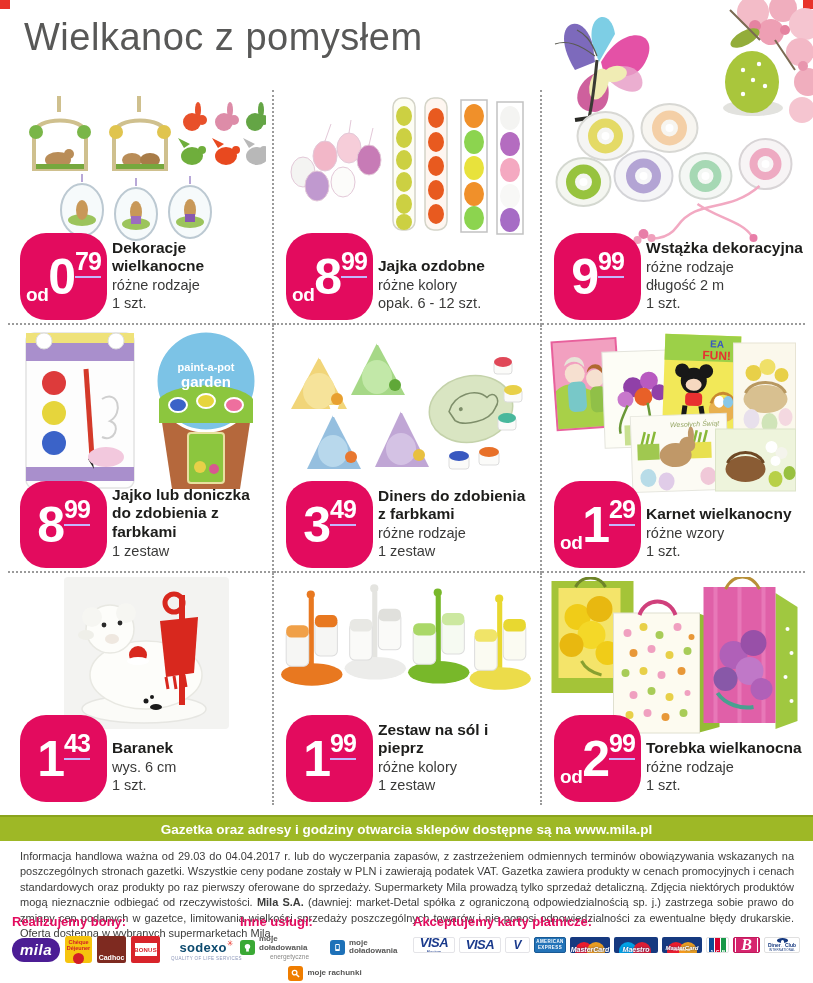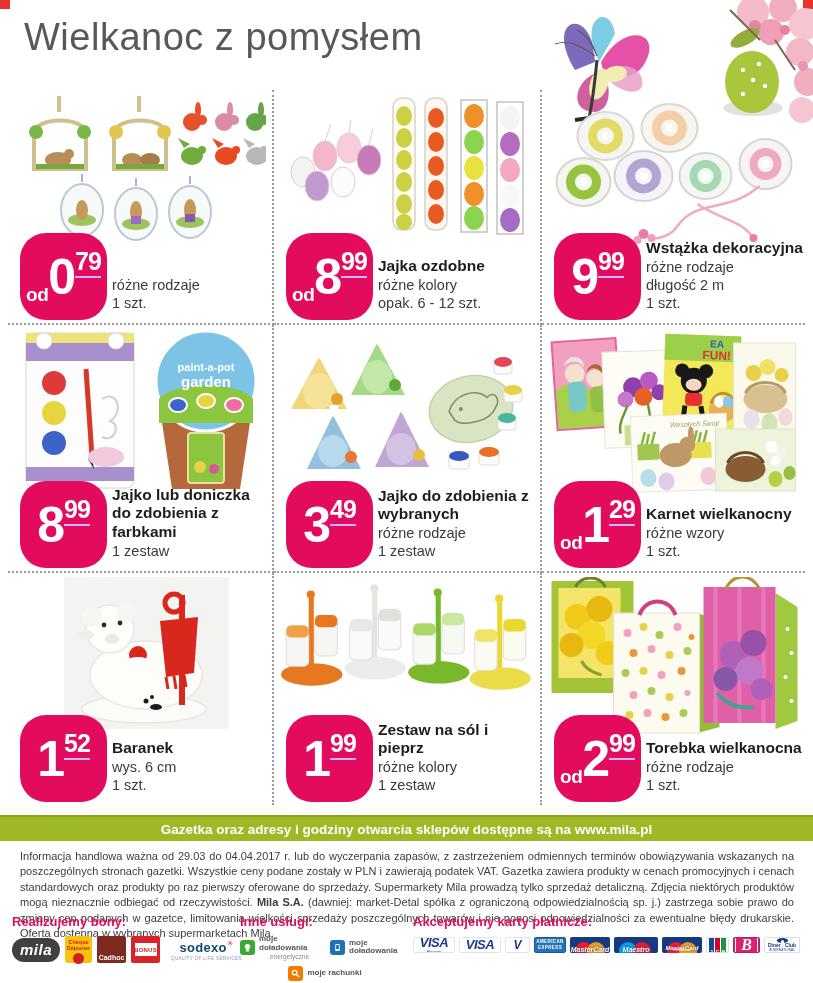--- a/index.html
+++ b/index.html
@@ -39,21 +39,21 @@
   #banner { position:absolute; left:0; top:815px; width:813px; height:26px; background:#9eb826;
             border-top:2px solid #8aa31c; color:#fff; font-size:13.5px; font-weight:bold;
             display:flex; align-items:center; justify-content:center; }
   #legal { position:absolute; left:20px; top:849px; width:774px; font-size:11px; line-height:1.4;
            color:#3c3c3b; text-align:justify; }
 
   
   .f-head { color:#e30b5e; font-size:13px; font-weight:bold; }
   #vouchers { position:absolute; left:12px; top:914px; }
   #vouchers .logos { display:flex; align-items:center; gap:5px; margin-top:7px; }
-  #logo-mila { width:48px; height:24px; background:#404040; border-radius:13px; color:#fff; font-weight:bold;
+  #logo-mila { width:48px; height:24px; background:#4c1d95; border-radius:13px; color:#fff; font-weight:bold;
                font-style:italic; font-size:15px; display:flex; align-items:center; justify-content:center; letter-spacing:.5px; }
   #logo-cheque { width:27px; height:27px; background:#f6c40e; border-radius:3px; color:#d21e26; font-size:5.5px;
                  font-weight:bold; text-align:center; line-height:1.1; padding-top:3px; }
   #logo-cheque .emb { width:11px; height:11px; margin:2px auto 0; border-radius:50%; background:#d21e26; }
   #logo-cadhoc { width:29px; height:27px; background:#7e2a20; border-radius:2px; color:#fff; font-size:7px;
                  font-weight:bold; display:flex; align-items:flex-end; justify-content:center; padding-bottom:2px; }
   #logo-bonus { width:29px; height:27px; background:#d8232a; border-radius:2px; display:flex; align-items:center; justify-content:center; }
   #logo-bonus .inner { background:#fff; width:22px; height:13px; color:#d8232a; font-size:6px; font-weight:bold;
                  display:flex; align-items:center; justify-content:center; letter-spacing:.2px; }
   #logo-sodexo { text-align:center; margin-left:6px; }
@@ -216,20 +216,21 @@
             </g>
         </g>
       </svg>
     </div>
     <div class="badge">
       <span class="p-pre">od</span>
         <span class="p-zl">0</span>
         <span class="p-gr">79</span>
     </div>
     <div class="pinfo">
+      <div class="pname">Dekoracje wielkanocne</div>
       <div class="pline">różne rodzaje</div>
       <div class="pline">1 szt.</div>
     </div>
   </div>
 
   <div class="cell r1 c2 cb cr">
     <div class="art">
       <svg viewBox="0 0 250 150">
         <g stroke="#e3c8d8" stroke-width="1">
           <ellipse cx="22" cy="78" rx="12" ry="15" fill="#f4f4f2"></ellipse>
@@ -443,21 +444,21 @@
             </g>
         </g>
       </svg>
     </div>
     <div class="badge">
       <span class="p-pre"></span>
         <span class="p-zl">3</span>
         <span class="p-gr">49</span>
     </div>
     <div class="pinfo">
-      <div class="pname">Jajko do zdobienia z wybranych</div>
+      <div class="pname">Diners do zdobienia z farbkami</div>
       <div class="pline">różne rodzaje</div>
       <div class="pline">1 zestaw</div>
     </div>
   </div>
 
   <div class="cell r2 c3 cb">
     <div class="art">
       <svg viewBox="0 0 250 165">
         <g transform="rotate(-4 40 55)">
           <rect x="6" y="10" width="66" height="90" fill="#e8609c"></rect>
@@ -569,21 +570,21 @@
             <ellipse cx="124" cy="84" rx="11" ry="4" fill="#fff"></ellipse>
           <ellipse cx="142" cy="130" rx="6" ry="3" fill="#1a1a1a"></ellipse>
             <circle cx="132" cy="124" r="2.5" fill="#1a1a1a"></circle>
             <circle cx="138" cy="120" r="2" fill="#1a1a1a"></circle>
         </g>
       </svg>
     </div>
     <div class="badge">
       <span class="p-pre"></span>
         <span class="p-zl">1</span>
-        <span class="p-gr">52</span>
+        <span class="p-gr">43</span>
     </div>
     <div class="pinfo">
       <div class="pname">Baranek</div>
       <div class="pline">wys. 6 cm</div>
       <div class="pline">1 szt.</div>
     </div>
   </div>
 
   <div class="cell r3 c2 cr">
     <div class="art">

